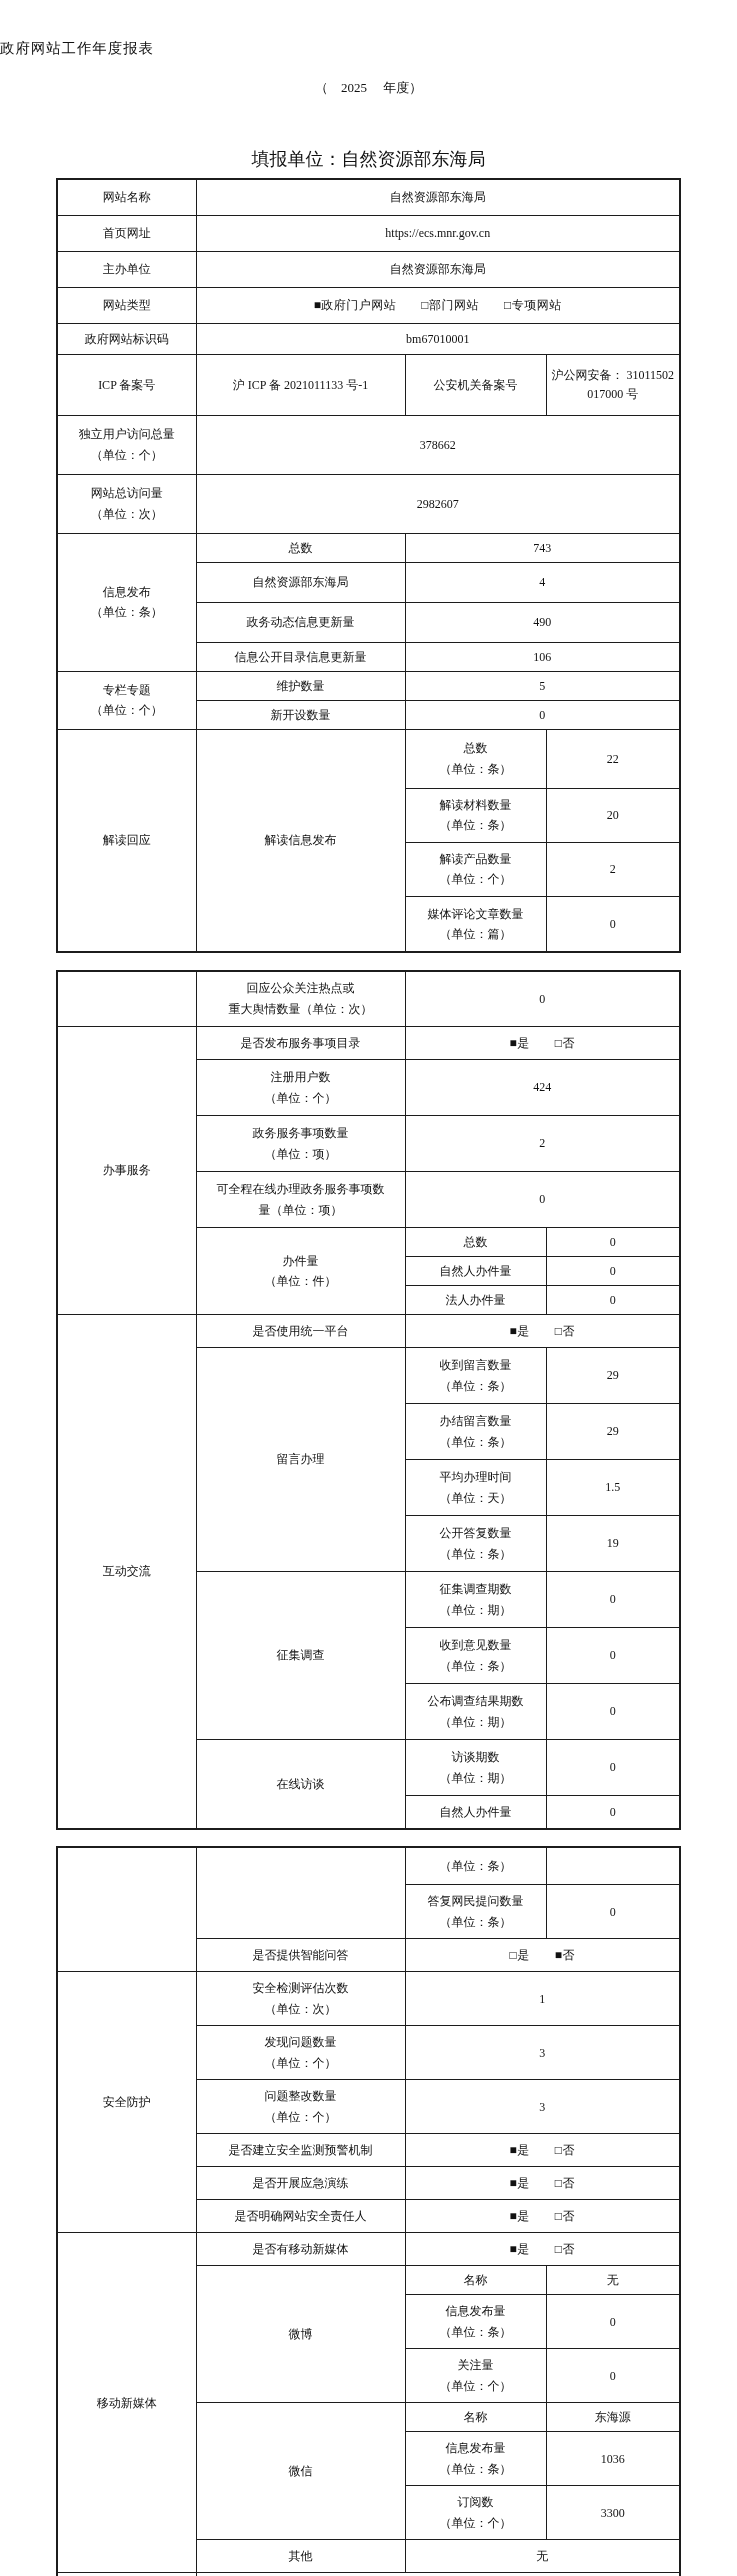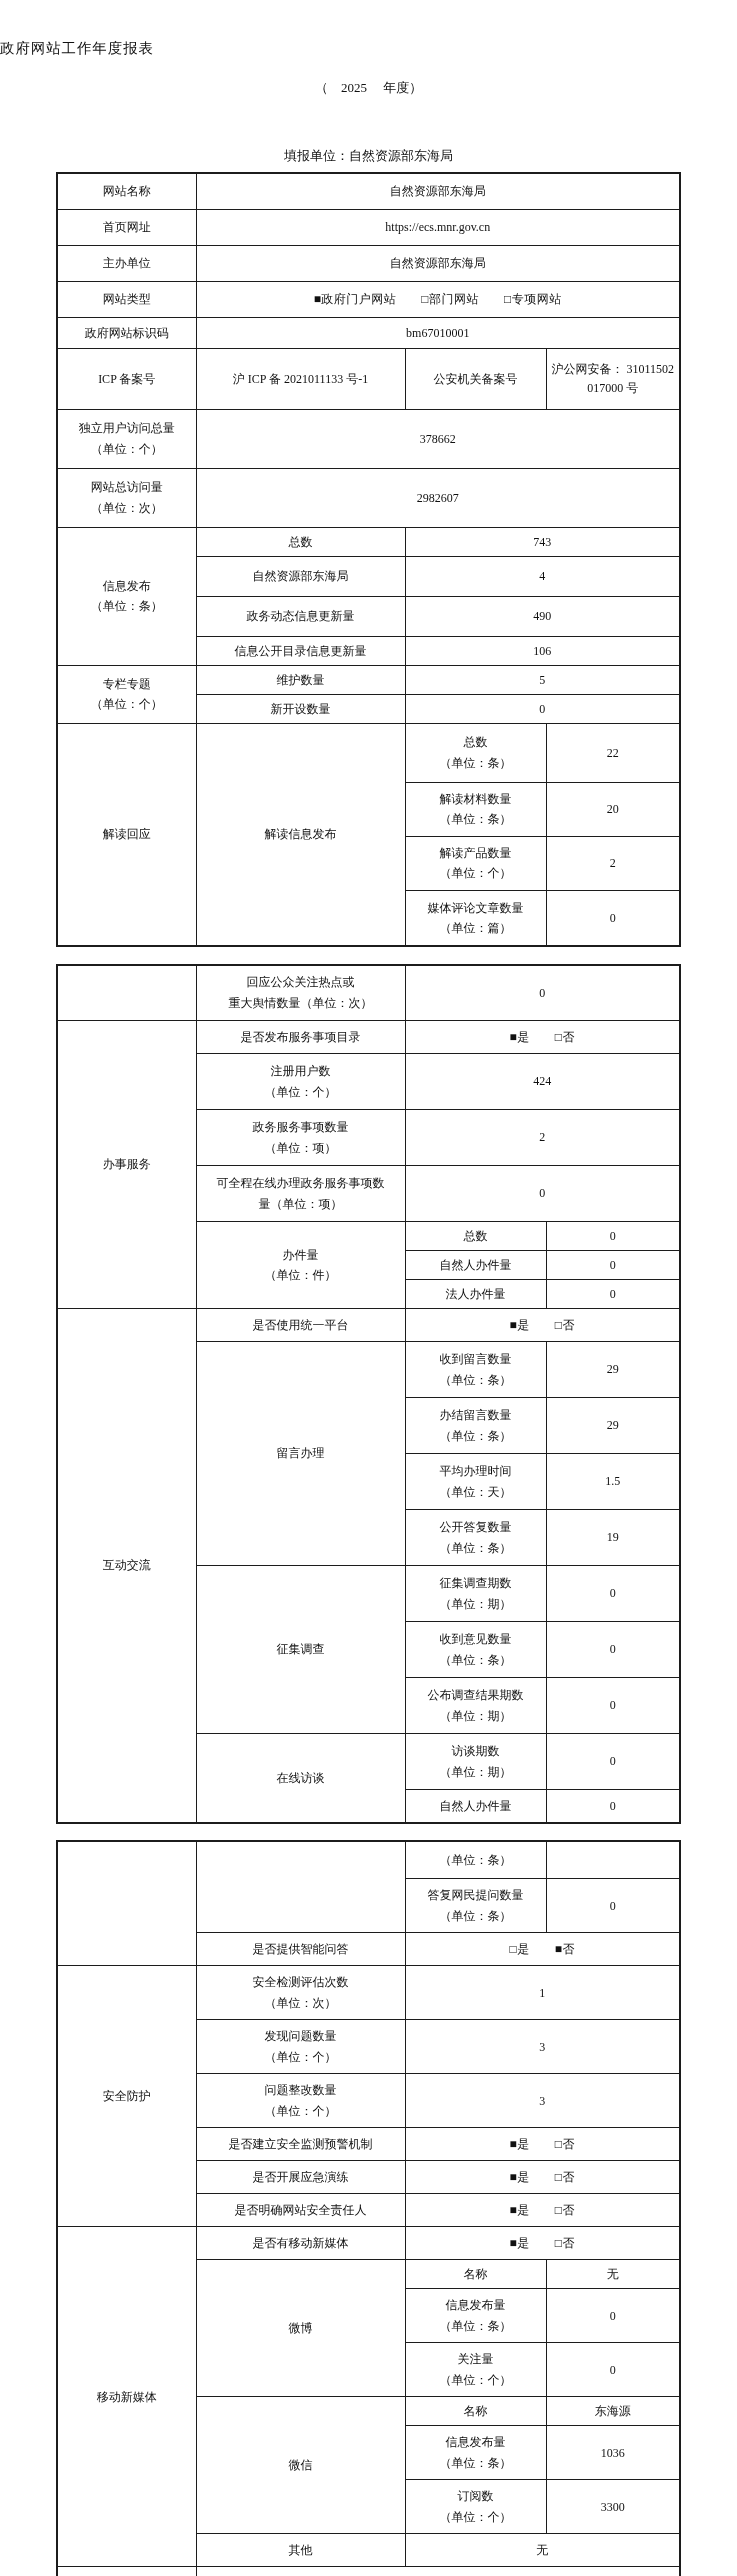--- a/index.html
+++ b/index.html
@@ -1,20 +1,20 @@
 <!DOCTYPE html>
 <html><head>
 <meta charset="utf-8">
 <style>
   html,body{margin:0;padding:0;background:#fff;}
   body{width:737px;color:#111;font-family:"Liberation Serif","DejaVu Serif",serif;}
   .page{width:737px;padding-top:33px;padding-bottom:67px;}
   .doc-title{text-align:left;font-size:14.4px;font-weight:500;letter-spacing:1px;margin:5.7px 0 21px 0;}
   .doc-year{text-align:center;font-size:13px;margin:0 0 50px 0;}
-  .unit-line{text-align:center;font-size:13px;margin:0 0 7.7px 0;}
+  .unit-line{text-align:center;font-size:18px;margin:0 0 7.7px 0;}
   table.t{border-collapse:collapse;table-layout:fixed;width:622px;margin:0 auto;border:2.4px solid #1c1c1c;}
   .t td{border:1.4px solid #1c1c1c;text-align:center;vertical-align:middle;
         font-size:12px;line-height:1.55;padding:1.9px 3.8px;overflow:hidden;word-break:break-all;}
   .gap{height:16.3px;}
   .two .l{display:block;margin:1.9px 0;}
   .cb{letter-spacing:0.5px;margin-left:24px;}
   .r30{height:29px}.r32{height:31px}.r34{height:33px}.r38{height:36px}.r40{height:38px}
   .r42{height:40px}.r56{height:54px}.r58{height:56px}.r62{height:59px}.r64{height:61px}.r78{height:75px}
 </style>
 </head>

